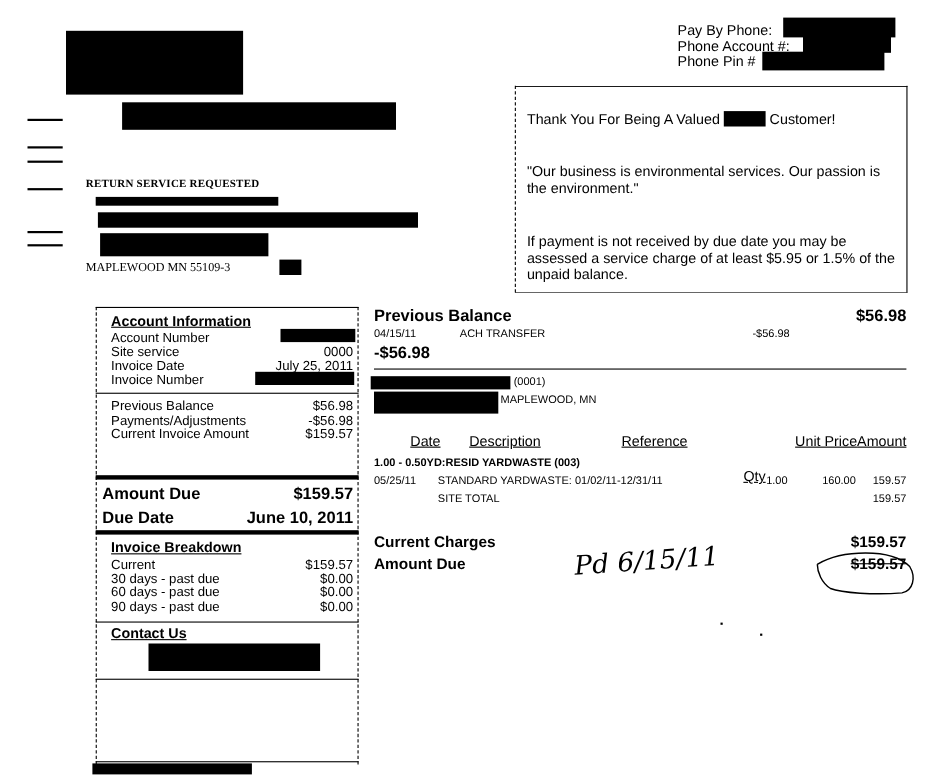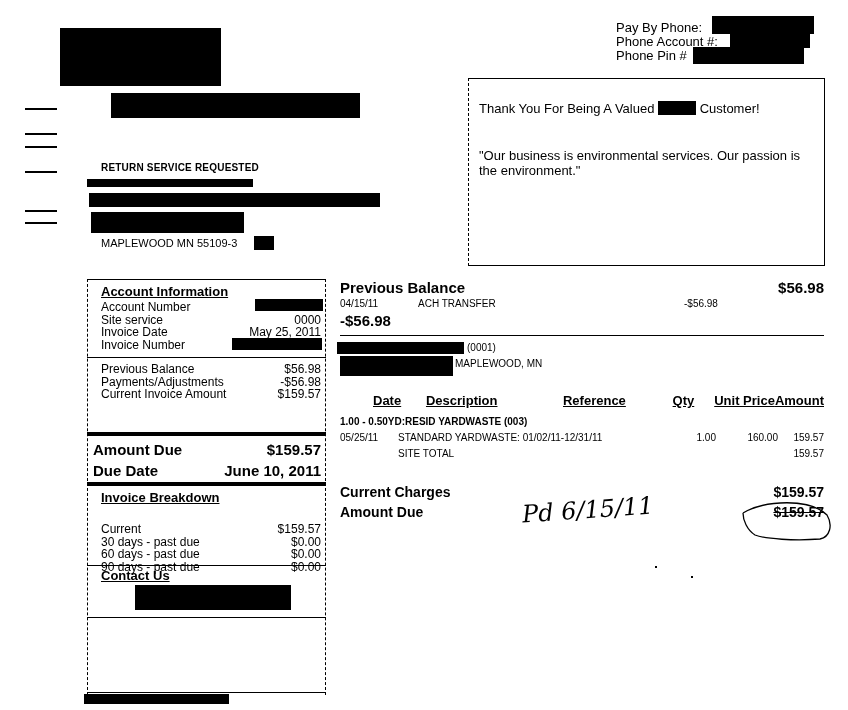--- a/index.html
+++ b/index.html
@@ -10,37 +10,37 @@
     .mark { position:absolute; height:2px; background:#000; width:32px; left:25px; }
 
     
     .phone { left:616px; top:21px; font-size:13px; line-height:14px; }
 
     
     .msgbox { left:468px; top:78px; width:357px; height:188px; border:1px dashed #000; border-top:1px solid #000; border-right:1px solid #000; border-bottom:1px solid #000; font-size:13px; line-height:15px; padding:0 10px; }
     .msgbox p { position:absolute; left:10px; width:340px; }
 
     
-    .addr { left:101px; font-size:11px; }
+    .addr { left:78px; font-size:11px;font-family:Liberation Serif, serif; }
     .rsr { top:162px; font-size:10px; font-weight:bold; letter-spacing:0.2px; }
     .city { top:237px; font-size:11px; }
 
     
     .lpanel { left:87px; top:279px; width:239px; height:416px; border-left:1px dashed #000; border-right:1px dashed #000; }
     .sec-title { font-size:13px; font-weight:bold; text-decoration:underline; }
     .row { display:flex; justify-content:space-between; font-size:12px; line-height:12.5px; }
     .hsep { position:absolute; left:87px; width:239px; height:1px; background:#000; }
     .thick { position:absolute; left:87px; width:239px; height:4px; background:#000; }
     .big-row { display:flex; justify-content:space-between; font-size:15px; font-weight:bold; line-height:21px; }
 
     
     .rp { left:340px; width:484px; }
     .rp-head { display:flex; justify-content:space-between; font-size:15px; font-weight:bold; }
     .small { font-size:10px; }
-    .tbl-head { display:flex; font-size:13px; font-weight:bold; text-decoration:underline;padding-left:33px; }
+    .tbl-head { display:flex; font-size:13px; font-weight:normal; text-decoration:underline;padding-left:33px; }
     .tbl-row { display:flex; font-size:10px; }
     .c-date { width:58px; }
     .c-amt { flex:1; text-align:right; }
 
     .hand { position:absolute; font-family:"DejaVu Serif", serif; font-style:italic; font-size:24px; }
   </style>
 </head>
 <body>
 
 <div class="redact" style="left:60px;top:28px;width:161px;height:58px;"></div>
@@ -62,20 +62,21 @@
 <div class="redact" style="left:730px;top:33px;width:80px;height:15px;"></div>
 <div class="redact" style="left:693px;top:47px;width:111px;height:17px;"></div>
 
 <div class="abs msgbox">
   <p style="top:22px;">
     <span>Thank You For Being A Valued</span>
     <span style="display:inline-block;width:38px;height:14px;background:#000;vertical-align:-2px;"></span>
     <span>Customer!</span>
   </p>
   <p style="top:69px;">"Our business is environmental services. Our passion is the environment."</p>
+  <p style="top:133px;">If payment is not received by due date you may be assessed a service charge of at least $5.95 or 1.5% of the unpaid balance.</p>
 </div>
 
 <div class="abs addr rsr">RETURN SERVICE REQUESTED</div>
 <div class="redact" style="left:87px;top:179px;width:166px;height:8px;"></div>
 <div class="redact" style="left:89px;top:193px;width:291px;height:14px;"></div>
 <div class="redact" style="left:91px;top:212px;width:153px;height:21px;"></div>
 <div class="abs addr city">MAPLEWOOD MN  55109-3</div>
 <div class="redact" style="left:254px;top:236px;width:20px;height:14px;"></div>
 
 <div class="abs lpanel"></div>
@@ -86,21 +87,21 @@
   <div class="row" style="margin-top:2px;">
     <span>Account Number</span>
     <span></span>
   </div>
   <div class="row">
     <span>Site service</span>
     <span>0000</span>
   </div>
   <div class="row">
     <span>Invoice Date</span>
-    <span>May 25, 2011</span>
+    <span>July 25, 2011</span>
   </div>
   <div class="row">
     <span>Invoice Number</span>
     <span></span>
   </div>
 </div>
 <div class="redact" style="left:255px;top:299px;width:68px;height:12px;"></div>
 <div class="redact" style="left:232px;top:338px;width:90px;height:12px;"></div>
 
 <div class="hsep" style="top:357px;"></div>
@@ -128,21 +129,21 @@
   </div>
   <div class="big-row">
     <span>Due Date</span>
     <span>June 10, 2011</span>
   </div>
 </div>
 <div class="thick" style="top:482px;"></div>
 
 <div class="abs" style="left:101px;top:490px;width:220px;">
   <div class="sec-title">Invoice Breakdown</div>
-  <div class="row" style="margin-top:18px;">
+  <div class="row" style="margin-top:2px;">
     <span>Current</span>
     <span>$159.57</span>
   </div>
   <div class="row">
     <span>30 days - past due</span>
     <span>$0.00</span>
   </div>
   <div class="row">
     <span>60 days - past due</span>
     <span>$0.00</span>
@@ -183,21 +184,21 @@
 <div class="redact" style="left:337px;top:342px;width:127px;height:12px;"></div>
 <div class="abs small" style="left:467px;top:342px;">(0001)</div>
 <div class="redact" style="left:340px;top:356px;width:113px;height:20px;"></div>
 <div class="abs small" style="left:455px;top:358px;">MAPLEWOOD, MN</div>
 
 <div class="abs rp" style="top:393px;">
   <div class="tbl-head">
     <span style="width:58px;">Date</span>
     <span style="width:150px;">Description</span>
     <span style="width:120px;">Reference</span>
-    <span style="width:36px;">Qty</span>
+    <span style="width:36px;margin-top:32px;">Qty</span>
     <span style="width:76px;text-align:right;">Unit Price</span>
     <span style="flex:1;">Amount</span>
   </div>
 </div>
 <div class="abs small" style="left:340px;top:416px;font-weight:bold;">1.00 - 0.50YD:RESID YARDWASTE (003)</div>
 
 <div class="abs rp" style="top:432px;">
   <div class="tbl-row">
     <span class="c-date">05/25/11</span>
     <span style="width:270px;">STANDARD YARDWASTE: 01/02/11-12/31/11</span>

